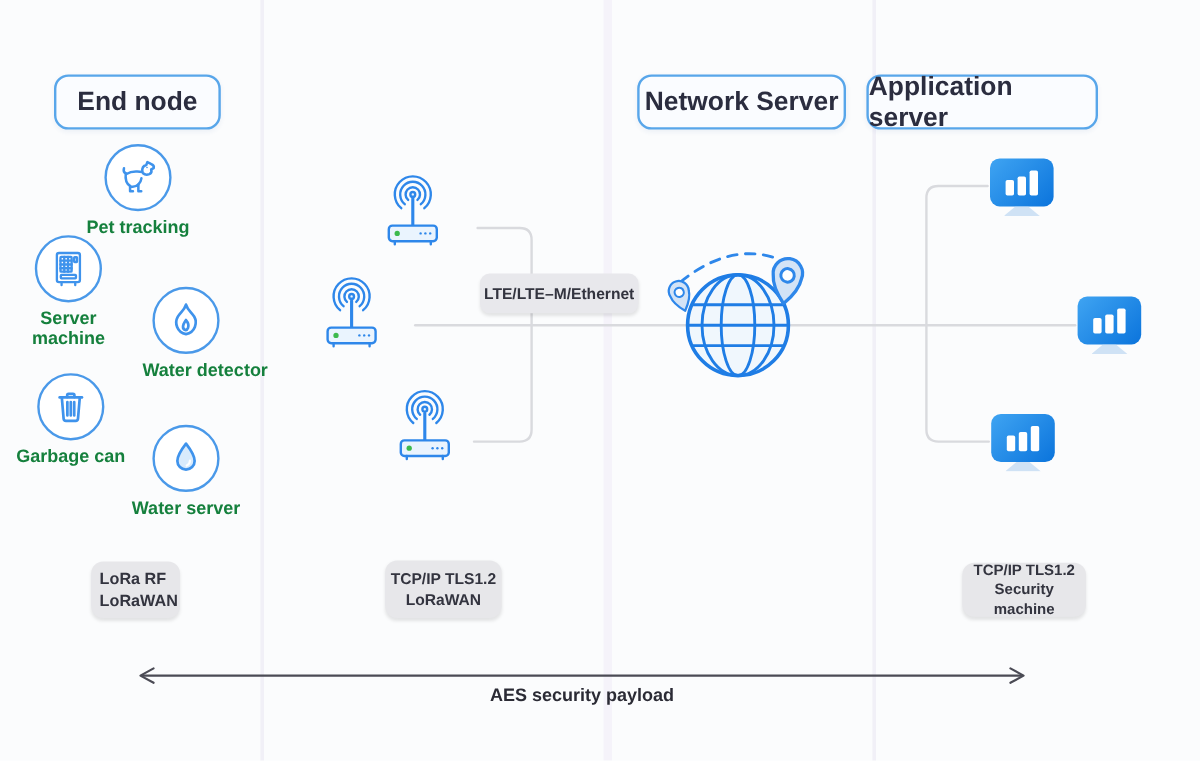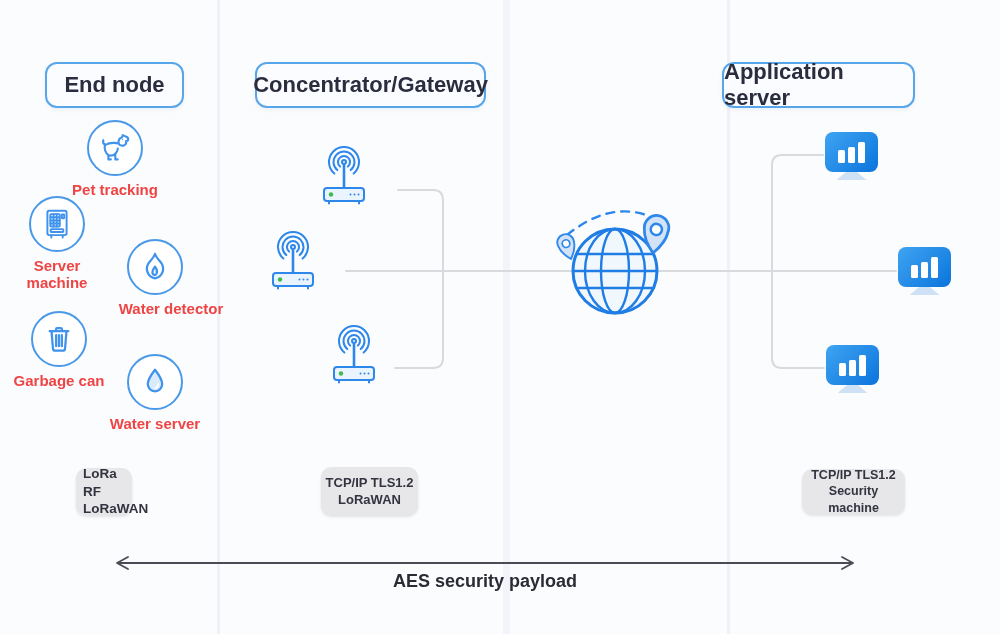--- a/index.html
+++ b/index.html
@@ -23,21 +23,21 @@
 
   
   .device{position:absolute;width:0;}
   .device-circle{
     position:absolute;left:-28px;top:0;width:56px;height:56px;border-radius:50%;
     border:2px solid #4a99e9;background:#fff;box-sizing:border-box;
     display:flex;align-items:center;justify-content:center;
   }
   .device-label{
     position:absolute;left:-80px;top:62px;width:160px;text-align:center;
-    font-size:15px;font-weight:700;line-height:1.12;color:#ef4444;
+    font-size:15px;font-weight:700;line-height:1.12;color:#15803d;
   }
   .device-label.narrow{left:-42px;width:84px;}
 
   
   .badge{
     position:absolute;background:#e7e7ea;border-radius:10px;
     font-weight:700;color:#33343f;box-shadow:0 2px 3px rgba(0,0,0,0.10);
     display:flex;flex-direction:column;justify-content:center;
     box-sizing:border-box;line-height:1.32;
   }
@@ -53,21 +53,21 @@
     padding-bottom:9px;box-sizing:border-box;
   }
   .bar{width:6.5px;background:#fff;border-radius:1.5px;display:block;}
   .monitor-stand{
     margin:0 auto;width:30px;height:8px;background:#cfe2f5;
     clip-path:polygon(32% 0,68% 0,100% 100%,0 100%);
   }
 
   .aes-label{
     position:absolute;left:485px;top:571px;transform:translateX(-50%);
-    font-size:18px;font-weight:700;color:#2b2b35;white-space:nowrap;
+    font-size:15px;font-weight:700;color:#2b2b35;white-space:nowrap;
   }
 </style>
 </head>
 <body>
 
 <div id="canvas">
 
   <div class="col-divider" style="left:217px;width:3px;"></div>
   <div class="col-divider" style="left:503px;width:7px;background:#f5f3fa;"></div>
   <div class="col-divider" style="left:727px;width:3px;"></div>
@@ -84,22 +84,22 @@
     <g stroke="#4b4b55" stroke-width="1.8" fill="none" stroke-linecap="round" stroke-linejoin="round">
       <path d="M119 563 H851"></path>
       <path d="M128 557 L117 563 L128 569"></path>
       <path d="M842 557 L853 563 L842 569"></path>
     </g>
   </svg>
 
   <div class="pill" style="left:45px;top:42px;width:135px;">
     <span>End node</span>
   </div>
-  <div class="pill" style="left:255px;top:42px;width:227px;">
-    <span>Concentrator/Gateway</span>
+  <div class="pill" style="left:531px;top:42px;width:170px;">
+    <span>Network Server</span>
   </div>
   <div class="pill" style="left:722px;top:42px;width:189px;">
     <span>Application server</span>
   </div>
 
   <div class="device" style="left:115px;top:120px;">
     <div class="device-circle">
       <svg width="36" height="36" viewBox="0 0 24 24">
         <g stroke="#3f93ec" stroke-width="1.4" fill="none" stroke-linecap="round" stroke-linejoin="round">
           <path d="M5.2 9.6 Q3.6 8.8 4.2 6.8"></path>
@@ -208,20 +208,23 @@
         <rect x="12" y="40" width="40" height="13" rx="3" fill="#eaf4fe"></rect>
         <path d="M17 53 v2.6 M47 53 v2.6"></path>
       </g>
       <circle cx="19" cy="46.5" r="2.2" fill="#3dba4e"></circle>
       <circle cx="38.5" cy="46.5" r="1" fill="#2e87ea"></circle>
       <circle cx="42.5" cy="46.5" r="1" fill="#2e87ea"></circle>
       <circle cx="46.5" cy="46.5" r="1" fill="#2e87ea"></circle>
     </g>
   </svg>
 
+  <div class="badge center" style="left:400px;top:228px;width:132px;height:33px;border-radius:8px;font-size:13px;background:#e8e8ec;">
+    <span>LTE/LTE–M/Ethernet</span>
+  </div>
 
   <svg class="svg-layer" style="left:547px;top:199px;width:140px;height:120px;" viewBox="0 0 140 120">
     <path d="M20 36 Q62 2 102 17" fill="none" stroke="#2e87ea" stroke-width="2.4" stroke-dasharray="8 7" stroke-linecap="round"></path>
     <g>
       <circle cx="68" cy="72" r="42" fill="#f0f7fd" stroke="#1f7de5" stroke-width="3"></circle>
       <ellipse cx="68" cy="72" rx="14" ry="42" fill="none" stroke="#1f7de5" stroke-width="2.4"></ellipse>
       <ellipse cx="68" cy="72" rx="30" ry="42" fill="none" stroke="#1f7de5" stroke-width="2.4"></ellipse>
       <path d="M26 72 H110 M29.6 55 H106.4 M29.6 89 H106.4" stroke="#1f7de5" stroke-width="2.4"></path>
     </g>
     <g transform="translate(24,60) rotate(-18) scale(0.85)">
@@ -252,21 +255,21 @@
   </div>
   <div class="monitor" style="left:826px;top:345px;">
     <div class="monitor-screen">
       <span class="bar" style="height:13px;"></span>
       <span class="bar" style="height:16px;"></span>
       <span class="bar" style="height:21px;"></span>
     </div>
     <div class="monitor-stand"></div>
   </div>
 
-  <div class="badge left" style="left:76px;top:468px;width:56px;height:47px;font-size:13.5px;">
+  <div class="badge left" style="left:76px;top:468px;width:74px;height:47px;font-size:13.5px;">
     <span>LoRa RF</span>
     <span>LoRaWAN</span>
   </div>
   <div class="badge center" style="left:321px;top:467px;width:97px;height:48px;font-size:13px;">
     <span>TCP/IP TLS1.2</span>
     <span>LoRaWAN</span>
   </div>
   <div class="badge center" style="left:802px;top:469px;width:103px;height:45px;font-size:12.5px;">
     <span>TCP/IP TLS1.2</span>
     <span>Security machine</span>

